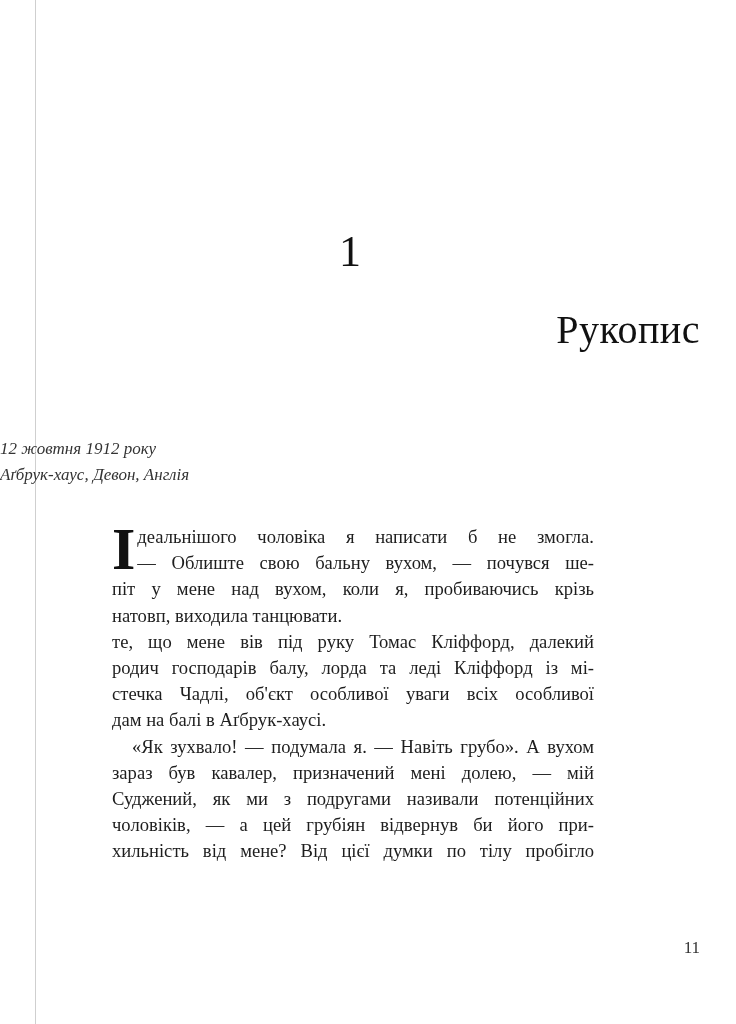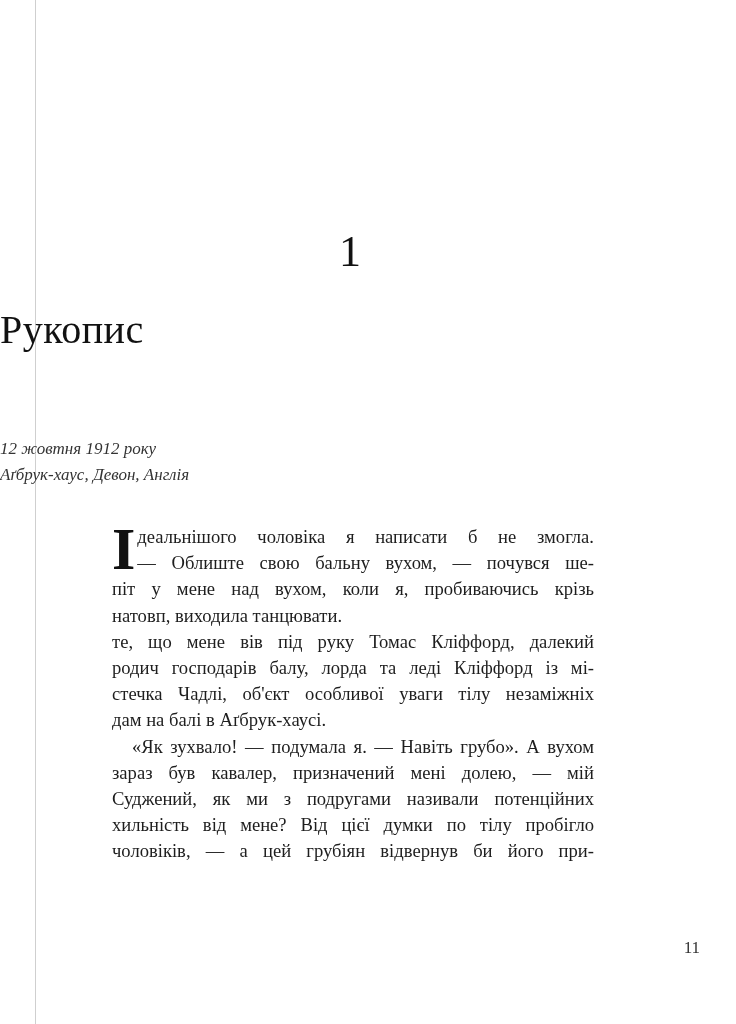--- a/index.html
+++ b/index.html
@@ -31,21 +31,21 @@
       text-align: center;
       font-size: 44px;
       line-height: 48px;
       color: #111;
     }
     .chapter-title {
       position: absolute;
       top: 304px;
       left: 0;
       width: 700px;
-      text-align: left;
+      text-align: right;
       font-size: 40px;
       line-height: 52px;
       letter-spacing: 0.5px;
       color: #111;
     }
     .epigraph {
       position: absolute;
       top: 436px;
       left: 0;
       width: 700px;
@@ -116,22 +116,22 @@
 </div>
 
 <div class="body-text">
   <span class="dropcap">І</span>
   <span class="line">деальнішого чоловіка я написати б не змогла.</span>
   <span class="line dropcap-indent">— Облиште свою бальну вухом, — почувся ше-</span>
   <span class="line">піт у мене над вухом, коли я, пробиваючись крізь</span>
   <span class="line last">натовп, виходила танцювати.</span>
   <span class="line">те, що мене вів під руку Томас Кліффорд, далекий</span>
   <span class="line">родич господарів балу, лорда та леді Кліффорд із мі-</span>
-  <span class="line">стечка Чадлі, об'єкт особливої уваги тілу незаміжніх</span>
+  <span class="line">стечка Чадлі, об'єкт особливої уваги всіх особливої</span>
   <span class="line last">дам на балі в Аґбрук-хаусі.</span>
   <span class="line indent"><span class="it">«Як зухвало!</span><span> — подумала я. — </span><span class="it">Навіть грубо»</span><span>. А вухом</span></span>
   <span class="line">зараз був кавалер, призначений мені долею, — мій</span>
   <span class="line">Суджений, як ми з подругами називали потенційних</span>
+  <span class="line">чоловіків, — а цей грубіян відвернув би його при-</span>
   <span class="line">хильність від мене? Від цієї думки по тілу пробігло</span>
-  <span class="line">чоловіків, — а цей грубіян відвернув би його при-</span>
 </div>
 
 <div class="page-number">11</div>
 
 </body></html>

